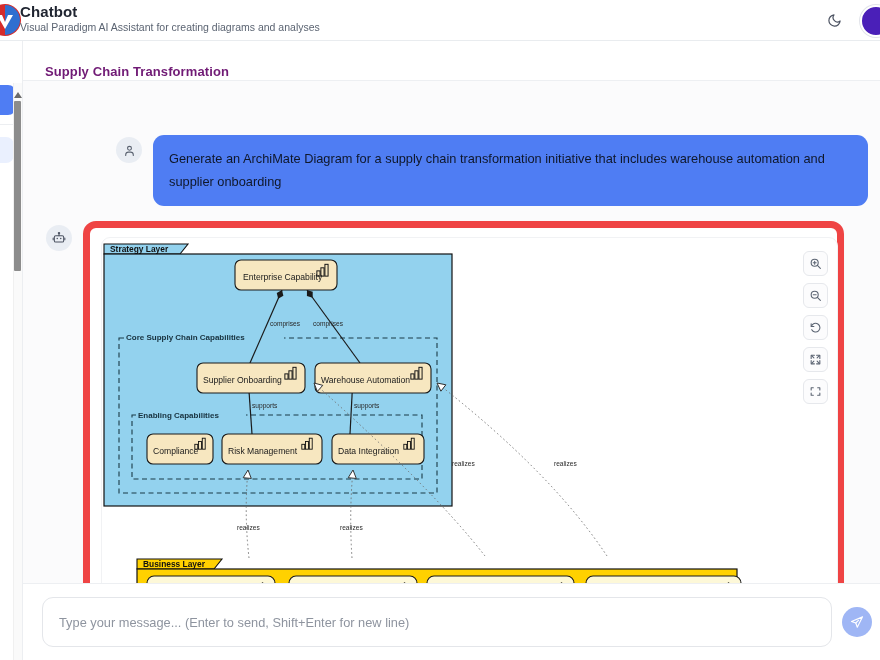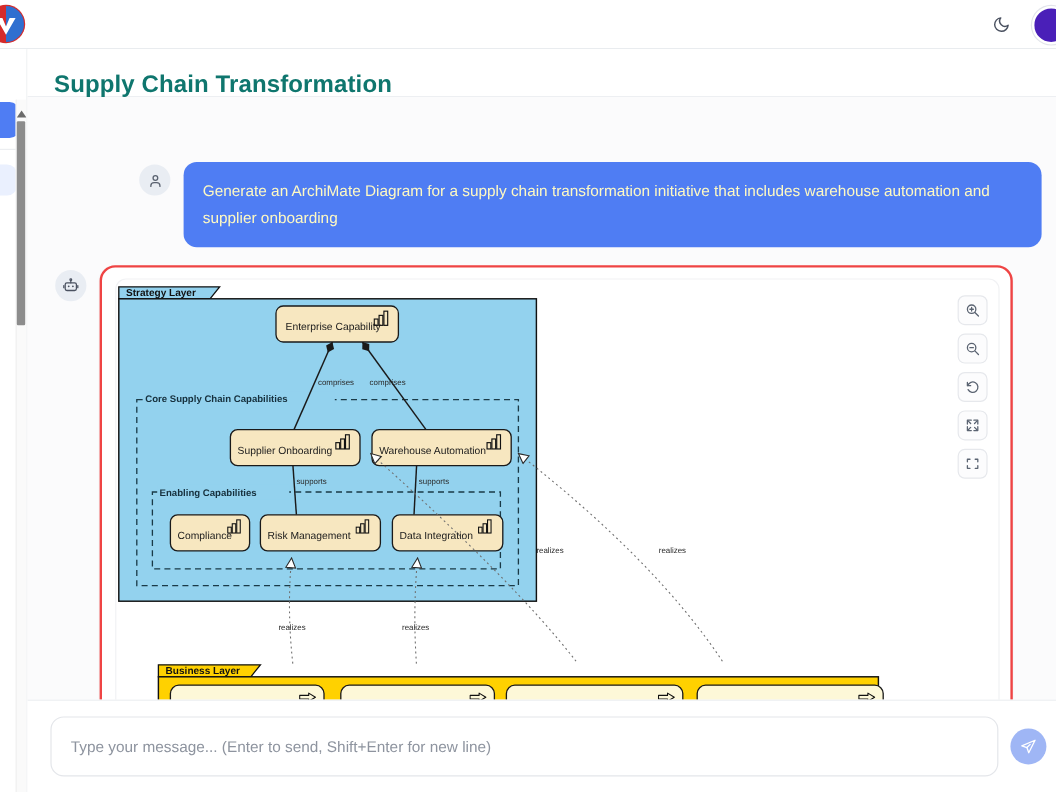--- a/index.html
+++ b/index.html
@@ -94,62 +94,62 @@
     display: flex; flex-direction: column;
   }
   .conv-header {
     height: 40px; flex: 0 0 40px;
     border-bottom: 1px solid #edeff2;
     display: flex; align-items: center;
     padding-left: 22px;
     background: #ffffff;
   }
   .conv-title {
-    font-size: 20px; font-weight: bold; color: #0f766e; letter-spacing: .1px; margin-top: 22px;
+    font-size: 13px; font-weight: bold; color: #701a75; letter-spacing: .1px; margin-top: 22px;
   }
   .conv-body {
     flex: 1 1 auto; position: relative;
     background: #fbfbfc;
     overflow: hidden;
   }
 
   
   .msg-user {
     position: absolute; left: 93px; top: 54px;
     width: 752px;
     display: flex; gap: 11px; align-items: flex-start;
   }
   .av-user {
     width: 26px; height: 26px; border-radius: 50%;
     background: #e9edf3; flex: 0 0 26px;
     display: flex; align-items: center; justify-content: center;
     margin-top: 2px;
   }
   .bubble-user {
-    background: #4f7df3; color: #fef9c3;
+    background: #4f7df3; color: #0f172a;
     border-radius: 11px;
     padding: 12px 16px 13px 16px;
     font-size: 12.8px; line-height: 23px;
     width: 715px;
   }
 
   
   .msg-bot {
     position: absolute; left: 23px; top: 140px;
     display: flex; gap: 11px; align-items: flex-start;
   }
   .av-bot {
     width: 26px; height: 26px; border-radius: 50%;
     background: #e9edf3; flex: 0 0 26px;
     display: flex; align-items: center; justify-content: center;
     margin-top: 4px;
   }
   .bubble-bot {
     background: #ffffff;
-    border: 2px solid #ef4444;
+    border: 7px solid #ef4444;
     border-radius: 13px;
     width: 761px; height: 415px;
     position: relative;
     box-shadow: 0 1px 2px rgba(20,25,40,.04);
   }
   .canvas-frame {
     position: absolute; left: 11px; top: 9px;
     width: 737px; height: 398px;
     background: #ffffff;
     border: 1px solid #f1f2f4;
@@ -216,20 +216,24 @@
 </head>
 <body>
 
 <div class="app-header">
   <div class="logo-wrap">
     <svg width="34" height="34" viewBox="0 0 34 34">
       <circle cx="17" cy="17" r="16" fill="#d52b2b"></circle>
       <path d="M17 2 A15 15 0 0 1 17 32 Z" fill="#2f6fd0"></path>
       <path d="M9 12 L17 26 L25 12 L20 12 L17 19 L14 12 Z" fill="#ffffff"></path>
     </svg>
+  </div>
+  <div class="app-titles">
+    <div class="app-title">Chatbot</div>
+    <div class="app-subtitle">Visual Paradigm AI Assistant for creating diagrams and analyses</div>
   </div>
   <div class="header-right">
     <div class="moon-btn">
       <svg width="15" height="15" viewBox="0 0 24 24" fill="none" stroke="#4a5160" stroke-width="1.9" stroke-linecap="round" stroke-linejoin="round">
         <path d="M21 12.8A9 9 0 1 1 11.2 3a7 7 0 0 0 9.8 9.8z"></path>
       </svg>
     </div>
     <div class="avatar-circle"></div>
   </div>
 </div>

